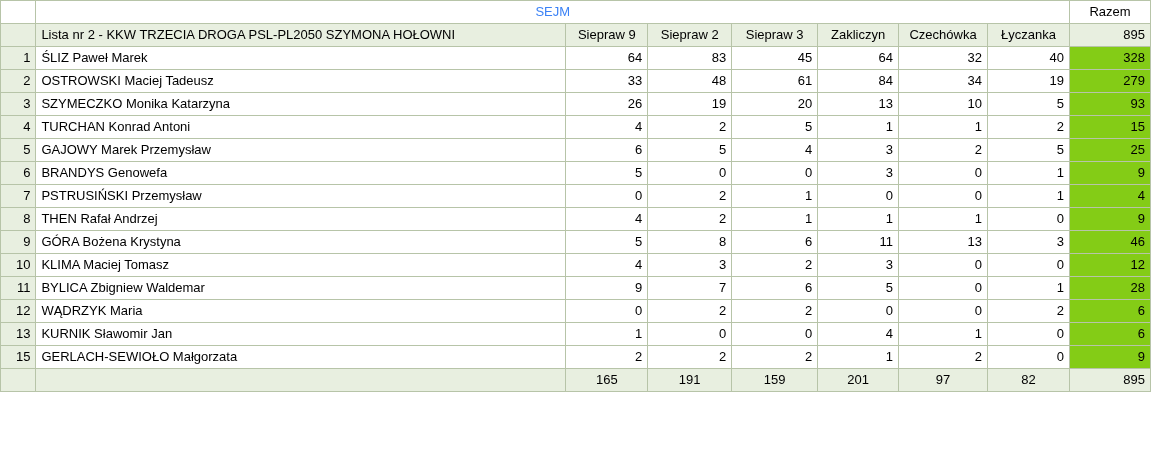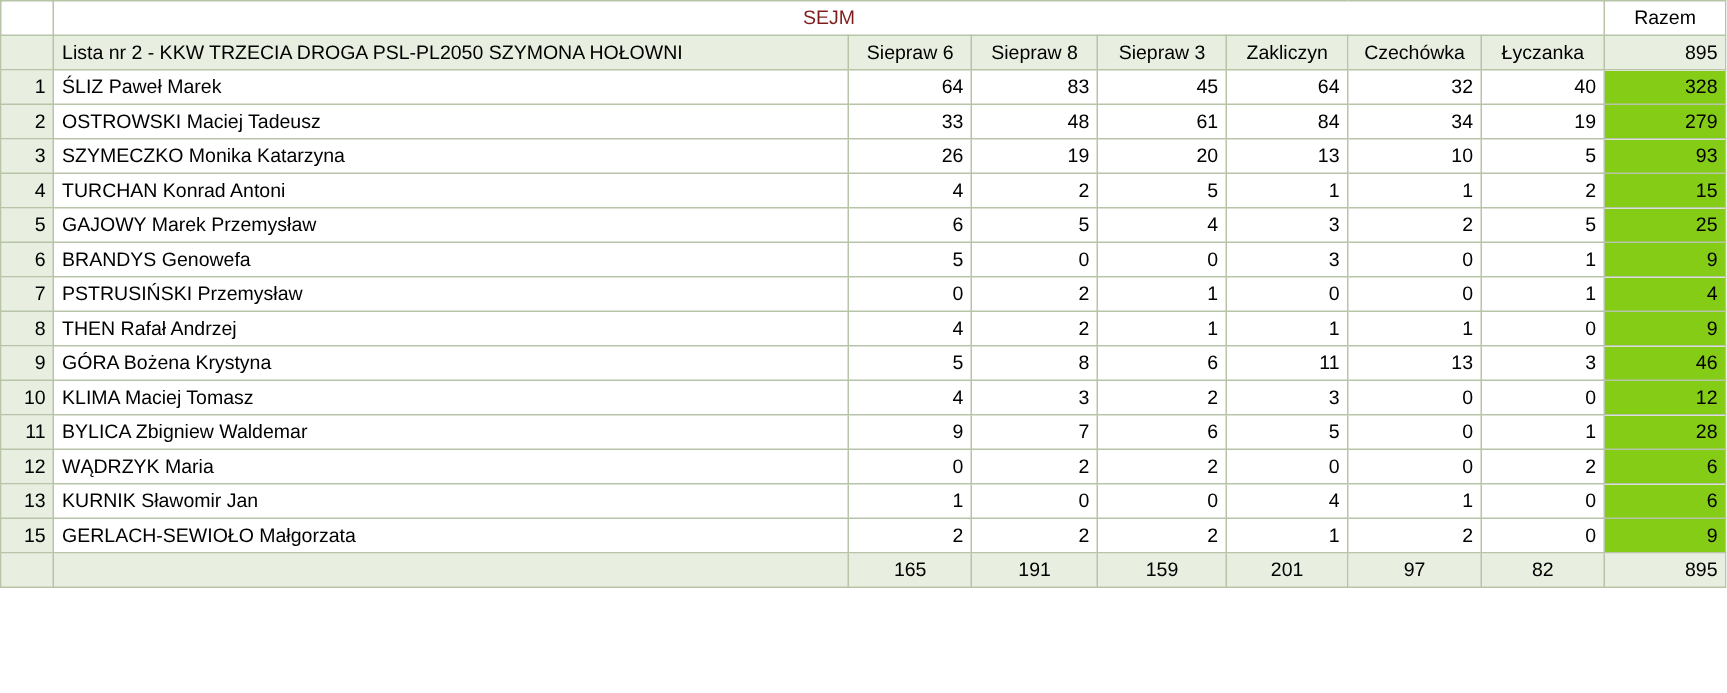--- a/index.html
+++ b/index.html
@@ -44,21 +44,21 @@
 
   
   .title-row td {
     background: #ffffff;
     border: 1px solid #b7c4a8;
     height: 24px;
     line-height: 24px;
   }
   .title-cell {
     text-align: center;
-    color: #7f1d1d;
+    color: #3b82f6;
     font-weight: bold;
     font-size: 15px;
     background: #ffffff;
   }
   .title-blank {
     background: #ffffff;
   }
   .title-razem {
     background: #e8efe0;
     text-align: center;
@@ -125,22 +125,22 @@
   </colgroup>
   <tbody>
     <tr class="title-row">
       <td class="title-blank"></td>
       <td class="title-cell" colspan="7">SEJM</td>
       <td class="title-razem">Razem</td>
     </tr>
     <tr class="head-row">
       <td class="head-idx"></td>
       <td class="head-list">Lista nr 2 - KKW TRZECIA DROGA PSL-PL2050 SZYMONA HOŁOWNI</td>
-      <td class="head-col">Siepraw 6</td>
-      <td class="head-col">Siepraw 8</td>
+      <td class="head-col">Siepraw 9</td>
+      <td class="head-col">Siepraw 2</td>
       <td class="head-col">Siepraw 3</td>
       <td class="head-col">Zakliczyn</td>
       <td class="head-col">Czechówka</td>
       <td class="head-col">Łyczanka</td>
       <td class="head-total">895</td>
     </tr>
 
     <tr>
       <td class="idx">1</td>
       <td class="name">ŚLIZ Paweł Marek</td>

